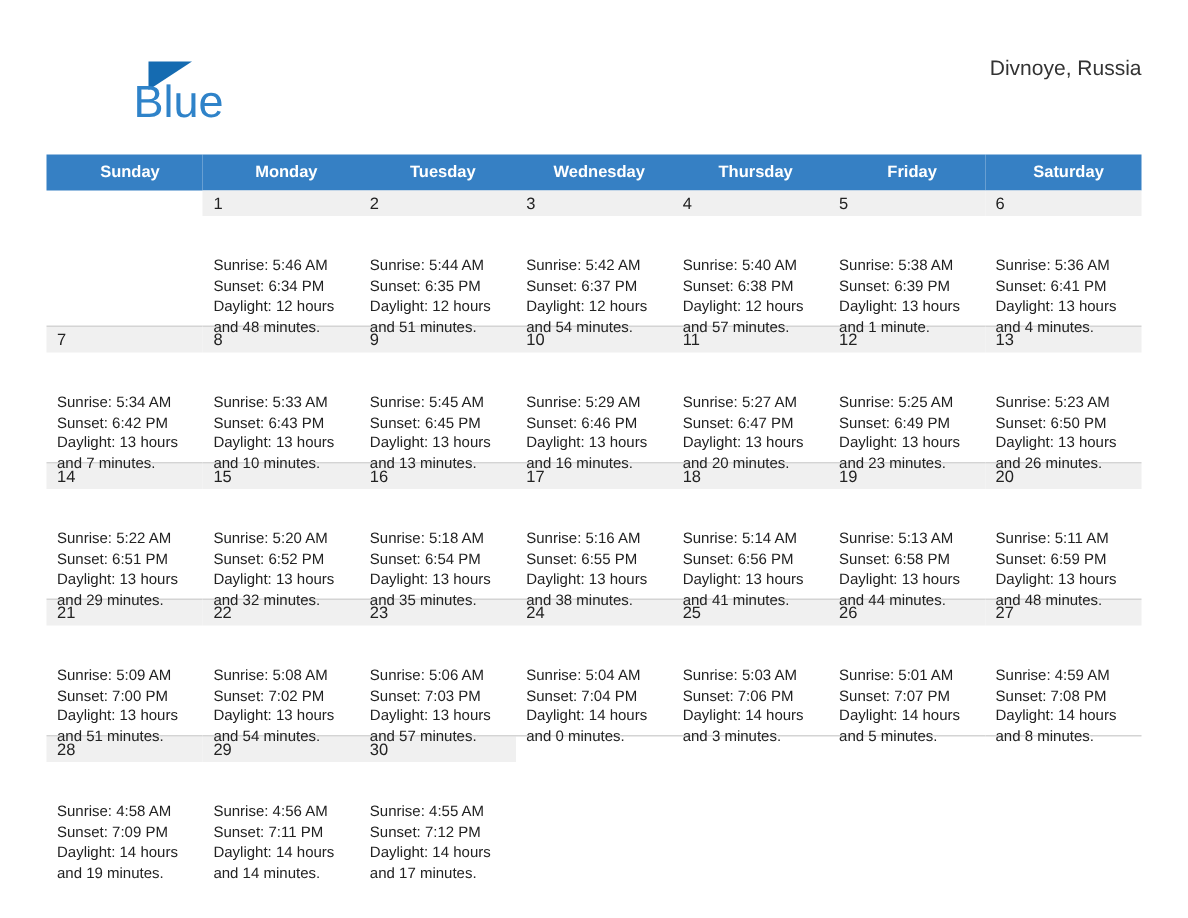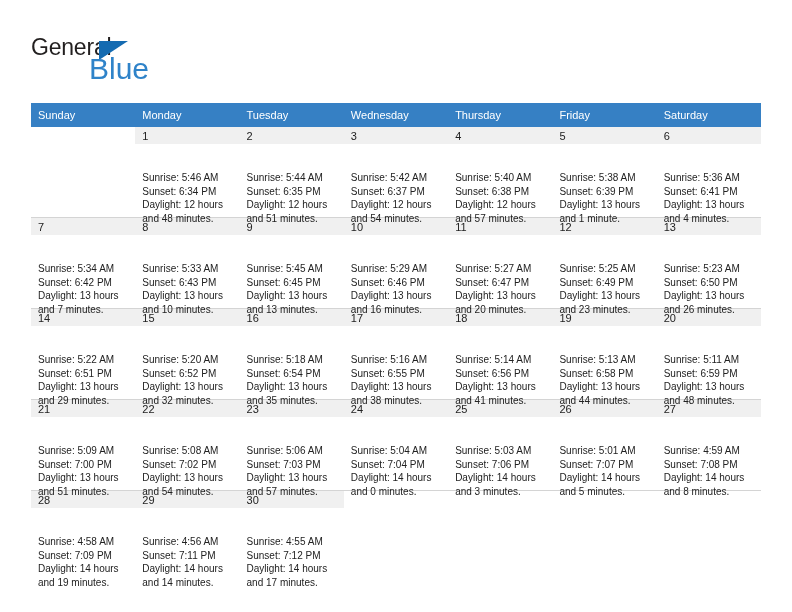--- a/index.html
+++ b/index.html
@@ -88,22 +88,22 @@
     left: 31px;
     top: 103px;
     width: 730px;
     border-collapse: collapse;
     table-layout: fixed;
   }
   .calendar th {
     background: #3680c4;
     color: #ffffff;
     font-size: 11px;
-    font-weight: normal;
-    text-align: left;
+    font-weight: bold;
+    text-align: center;
     padding: 6px 0 6px 7px;
     height: 23px;
     border: none;
   }
   .calendar td {
     vertical-align: top;
     padding: 0;
     border: none;
     width: 104.28px;
     height: 90px;
@@ -134,26 +134,26 @@
   }
 </style>
 </head>
 <body>
 
 <div class="page">
 
   <div class="header">
 
     <div class="brand">
-      <span class="brand-general">General</span>
       <span class="brand-triangle"></span>
       <span class="brand-blue">Blue</span>
     </div>
 
     <div class="title-block">
+      <div class="cal-subtitle">Divnoye, Russia</div>
     </div>
 
   </div>
 
   <table class="calendar">
     <thead>
       <tr>
         <th>Sunday</th>
         <th>Monday</th>
         <th>Tuesday</th>

